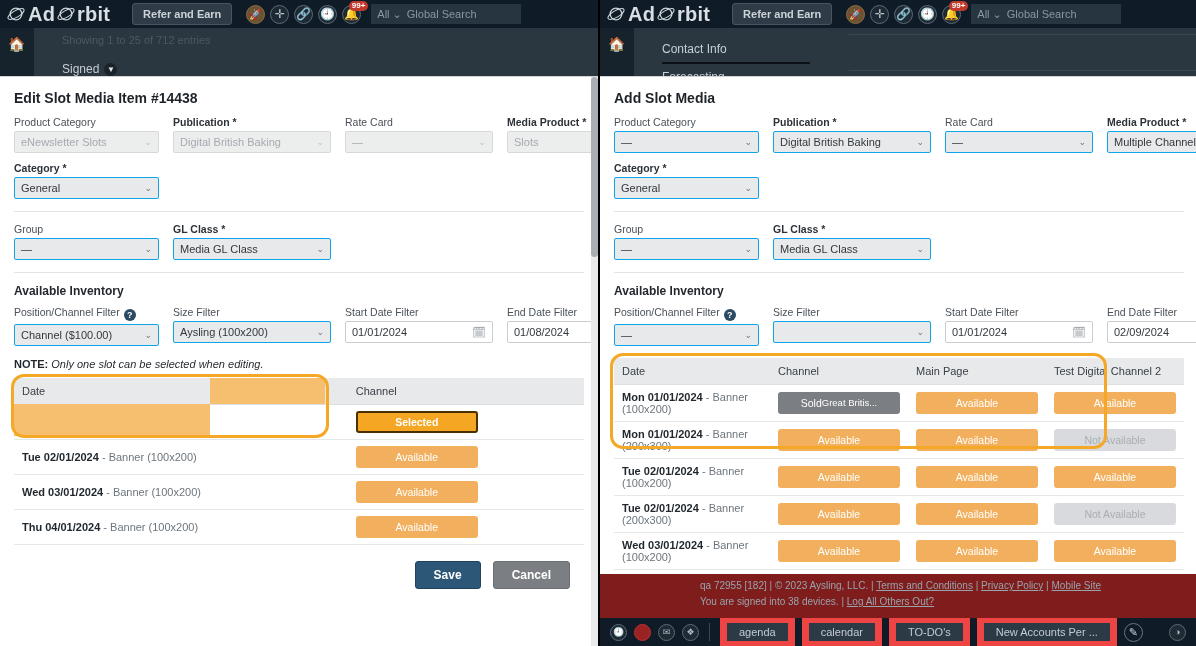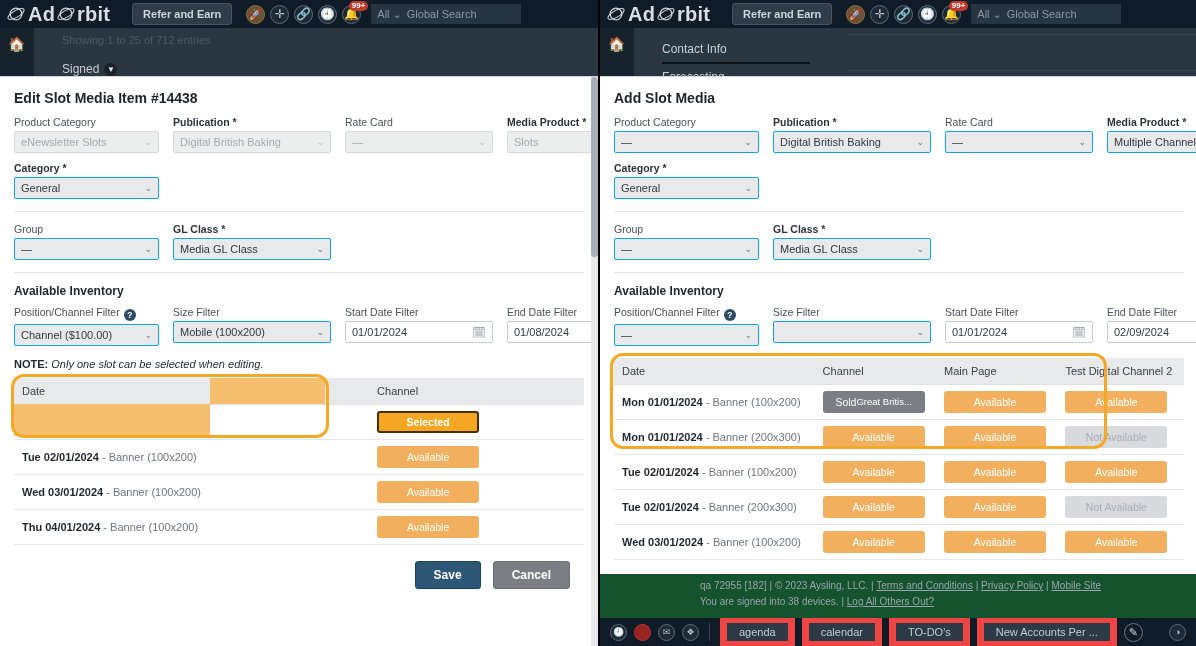--- a/index.html
+++ b/index.html
@@ -136,21 +136,21 @@
   .inv-table th {
     text-align: left; font-size: 11px; font-weight: 400; color: #394048;
     background: #e8e9ea; padding: 7px 8px; border-bottom: 1px solid #dedfe1;
   }
   .inv-table td {
     padding: 6px 8px; border-bottom: 1px solid #e6e7e9; font-size: 11px; color: #6d757c;
   }
   .inv-table td .dt { font-weight: 700; color: #1f262c; }
   .pill {
     display: flex; align-items: center; justify-content: center; text-align: center;
-    width: 102px; min-height: 22px; border-radius: 3px; font-size: 10.5px;
+    width: 122px; min-height: 22px; border-radius: 3px; font-size: 10.5px;
     color: #fff; line-height: 1.15; padding: 2px 0;
   }
   .pill.available { background: #f2b05e; }
   .pill.selected { background: #f5a623; border: 2px solid #4a3000; font-weight: 600; }
   .pill.sold { background: #7b7f83; }
   .pill.notavail { background: #d8dadd; color: #a9aeb3; }
   .pill.sold span.l1 { display: block; }
   .pill.sold span.l2 { display: block; font-size: 9.5px; }
 
   
@@ -165,21 +165,21 @@
   .btn-row { display: flex; justify-content: flex-end; gap: 12px; padding: 16px 14px 0 0; }
   .btn {
     font-size: 12px; font-weight: 600; padding: 6px 18px; border-radius: 3px; color: #fff;
   }
   .btn.save { background: #2c5777; border: 1px solid #1f4260; }
   .btn.cancel { background: #7b7f83; border: 1px solid #6a6e72; }
 
   
   .modal-footer {
     position: absolute; left: 0; right: 0; bottom: 28px; height: 44px;
-    background: #14532d; color: #99a3ac; font-size: 10px; padding: 6px 0 0 100px; z-index: 7;
+    background: #7f1d1d; color: #99a3ac; font-size: 10px; padding: 6px 0 0 100px; z-index: 7;
   }
   .modal-footer a { color: #99a3ac; text-decoration: underline; }
   .modal-footer .ln { margin-bottom: 5px; }
 
   .scrollbar {
     position: absolute; right: 0; top: 76px; width: 7px; height: 570px;
     background: #e9eaec; z-index: 12;
   }
   .scroll-thumb { position: absolute; top: 0; left: 0; width: 7px; height: 180px; background: #a9aeb4; border-radius: 4px; }
 </style>
@@ -324,21 +324,21 @@
               <span>Position/Channel Filter</span><span class="help-ico">?</span>
             </div>
             <div class="ctl w145">
               <span>Channel ($100.00)</span>
               <span class="chev">⌄</span>
             </div>
           </div>
           <div class="field">
             <div class="field-label">Size Filter</div>
             <div class="ctl w158">
-              <span>Mobile (100x200)</span>
+              <span>Aysling (100x200)</span>
               <span class="chev">⌄</span>
             </div>
           </div>
           <div class="field">
             <div class="field-label">Start Date Filter</div>
             <div class="ctl white w148">
               <span>01/01/2024</span>
               <span class="cal-ico">🗓</span>
             </div>
           </div>

